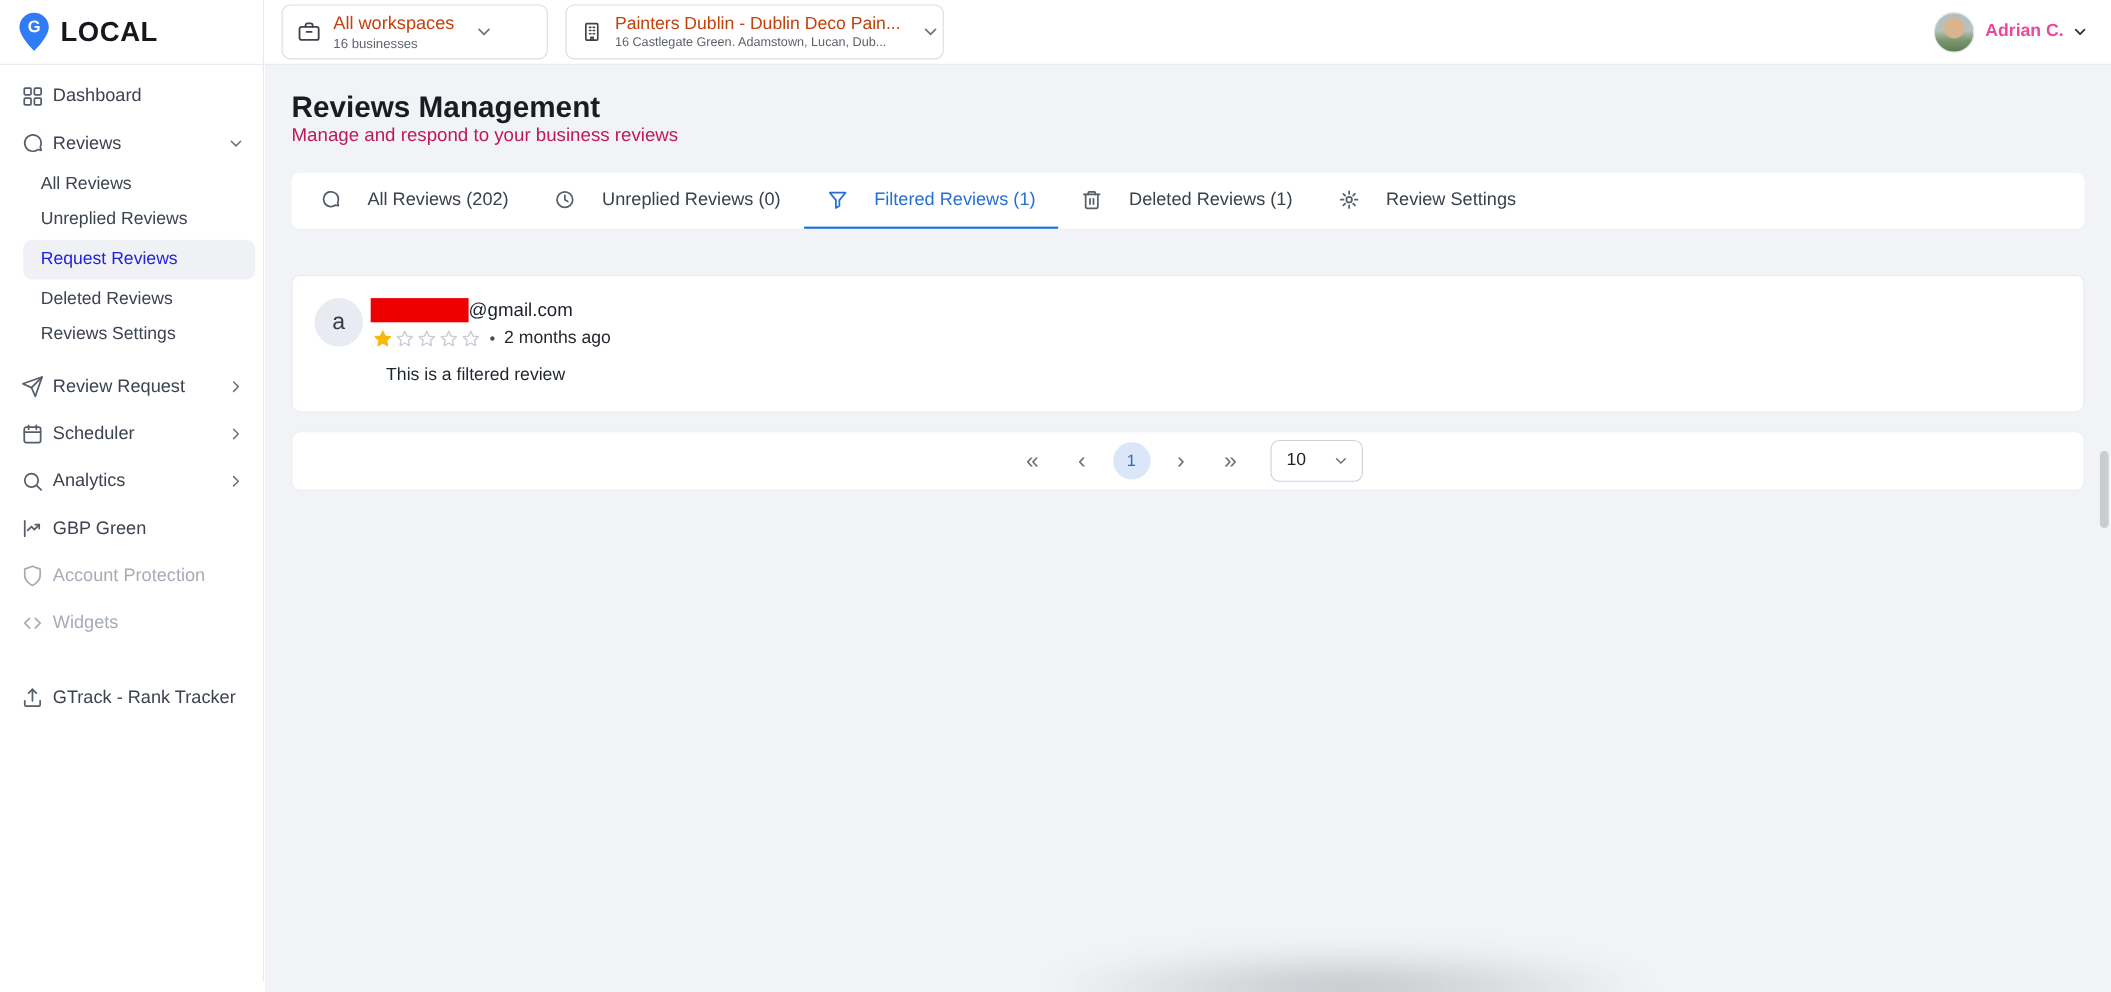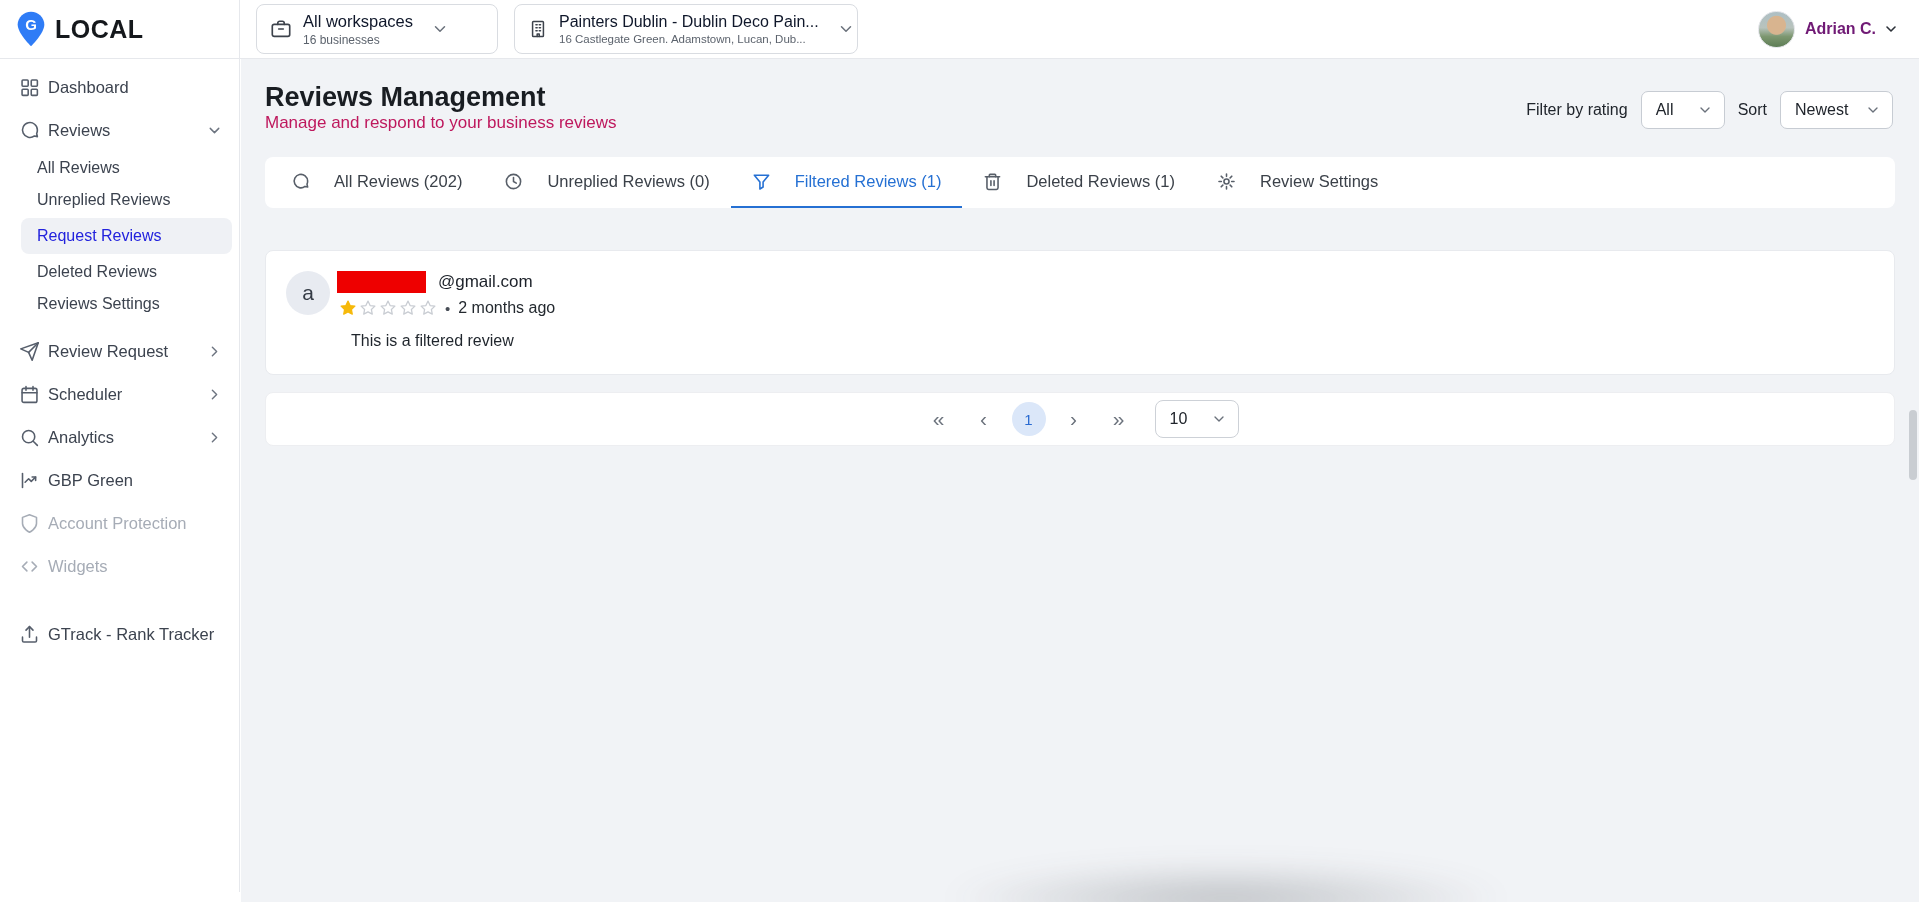--- a/index.html
+++ b/index.html
@@ -14,35 +14,35 @@
   .logo-pin { position:relative; width:32px; height:38px; margin-right:8px; }
   .logo-pin svg { display:block; }
   .logo-pin .g { position:absolute; top:6px; left:0; width:32px; text-align:center;
     color:#fff; font-size:15px; font-weight:700; }
   .brand-text { font-size:25px; font-weight:700; color:#15181c; letter-spacing:.5px; }
 
   .selector { height:50px; margin-left:16px; background:#fff; border:1px solid #d9dce1;
     border-radius:8px; display:flex; align-items:center; padding:0 12px 0 13px; cursor:pointer; }
   .selector .s-icon { color:#3d434c; margin-right:11px; display:flex; }
   .sel-txt { display:flex; flex-direction:column; justify-content:center; }
-  .sel-title { font-size:16.5px; color:#0f172a; white-space:nowrap; }
+  .sel-title { font-size:16.5px; color:#c2410c; white-space:nowrap; }
   .sel-sub { font-size:12px; color:#5c636d; margin-top:2px; white-space:nowrap; }
   .selector .chev { color:#6a717b; margin-left:18px; display:flex; }
   .sel-workspaces { width:242px; }
   .sel-business { width:344px; }
   .sel-business .sel-title { font-size:16px; }
   .sel-business .sel-sub { font-size:11.5px; }
 
   .profile { margin-left:auto; margin-right:20px; display:flex; align-items:center; cursor:pointer; }
   .profile .avatar-img { width:37px; height:37px; border-radius:50%;
     background:
       radial-gradient(circle at 50% 38%, #d8b48f 0 9px, transparent 10px),
       linear-gradient(180deg, #aebfc4 0%, #b8c3bd 45%, #7d9770 70%, #5d7d55 100%);
     border:1px solid #e2e4e8; }
-  .profile .p-name { margin-left:10px; font-size:16px; font-weight:600; color:#701a75; }
+  .profile .p-name { margin-left:10px; font-size:16px; font-weight:600; color:#ec4899; }
   .profile .chev { margin-left:7px; color:#2c3138; display:flex; }
 
   
   .sidebar { position:absolute; top:59px; left:0; width:240px; bottom:10px; background:#fff;
     border-right:1px solid #e6e8ec; padding-top:7px; }
   .nav-item { display:flex; align-items:center; height:43px; padding:0 16px 0 19px;
     font-size:16.5px; color:#3c434f; cursor:pointer; }
   .nav-item .ic { width:21px; height:21px; margin-right:8px; color:#565e6b; flex:none; display:flex; }
   .nav-item .chev { margin-left:auto; color:#6d7480; display:flex; }
   .nav-item.disabled, .nav-item.disabled .ic { color:#a6acb6; }
@@ -73,21 +73,21 @@
   .tab .ic { width:19px; height:19px; color:#585f69; display:flex; }
   .tab.active { color:#2570d3; }
   .tab.active .ic { color:#2570d3; }
   .tab.active { border-bottom-color:#2570d3; }
 
   .review-card { margin:42px 24px 0; background:#fff; border:1px solid #e8eaee;
     border-radius:8px; padding:20px 20px 24px; display:flex; }
   .rev-avatar { width:44px; height:44px; border-radius:50%; background:#e8ebf1;
     color:#343b45; font-size:21px; display:flex; align-items:center; justify-content:center; flex:none; }
   .rev-body { margin-left:7px; padding-top:0; }
-  .rev-name-row { display:flex; align-items:center;gap:12px; }
+  .rev-name-row { display:flex; align-items:center; }
   .redaction { width:89px; height:22px; background:#ee0000; display:inline-block; }
   .rev-email { font-size:17px; color:#1c2129; }
   .rev-rating-row { display:flex; align-items:center; margin-top:6px; padding-left:2px; }
   .star { width:18px; height:18px; margin-right:2px; }
   .star path { fill:none; stroke:#c9cdd3; stroke-width:1.7; stroke-linejoin:round; }
   .star.filled path { fill:#f6b90a; stroke:#f6b90a; }
   .rev-dot { color:#474d56; margin:0 8px 0 6px; font-size:15px; }
   .rev-time { font-size:16px; color:#23292f; }
   .rev-text { margin-top:15px; padding-left:14px; font-size:16px; color:#1f252c; }
 
@@ -300,40 +300,20 @@
     <span>GTrack - Rank Tracker</span>
   </div>
 </div>
 
 <div class="main">
 
   <div class="header-row">
     <div>
       <div class="page-title">Reviews Management</div>
       <div class="page-subtitle">Manage and respond to your business reviews</div>
-    </div>
-    <div class="filter-controls">
-      <span class="ctl-label">Filter by rating</span>
-      <div class="select-box sel-rating">
-        <span>All</span>
-        <span class="chev">
-          <svg width="16" height="16" viewBox="0 0 24 24" fill="none" stroke="currentColor" stroke-width="2" stroke-linecap="round" stroke-linejoin="round">
-              <polyline points="6 9 12 15 18 9"></polyline>
-            </svg>
-        </span>
-      </div>
-      <span class="ctl-label">Sort</span>
-      <div class="select-box sel-sort">
-        <span>Newest</span>
-        <span class="chev">
-          <svg width="16" height="16" viewBox="0 0 24 24" fill="none" stroke="currentColor" stroke-width="2" stroke-linecap="round" stroke-linejoin="round">
-              <polyline points="6 9 12 15 18 9"></polyline>
-            </svg>
-        </span>
-      </div>
     </div>
   </div>
 
   <div class="tabs-card">
     <div class="tab">
       <span class="ic">
         <svg width="19" height="19" viewBox="0 0 24 24" fill="none" stroke="currentColor" stroke-width="2" stroke-linecap="round" stroke-linejoin="round">
             <path d="M21 11.5a8.5 8.5 0 1 0-3.3 6.7L21 19l-.8-3.6a8.4 8.4 0 0 0 .8-3.9z"></path>
           </svg>
       </span>

